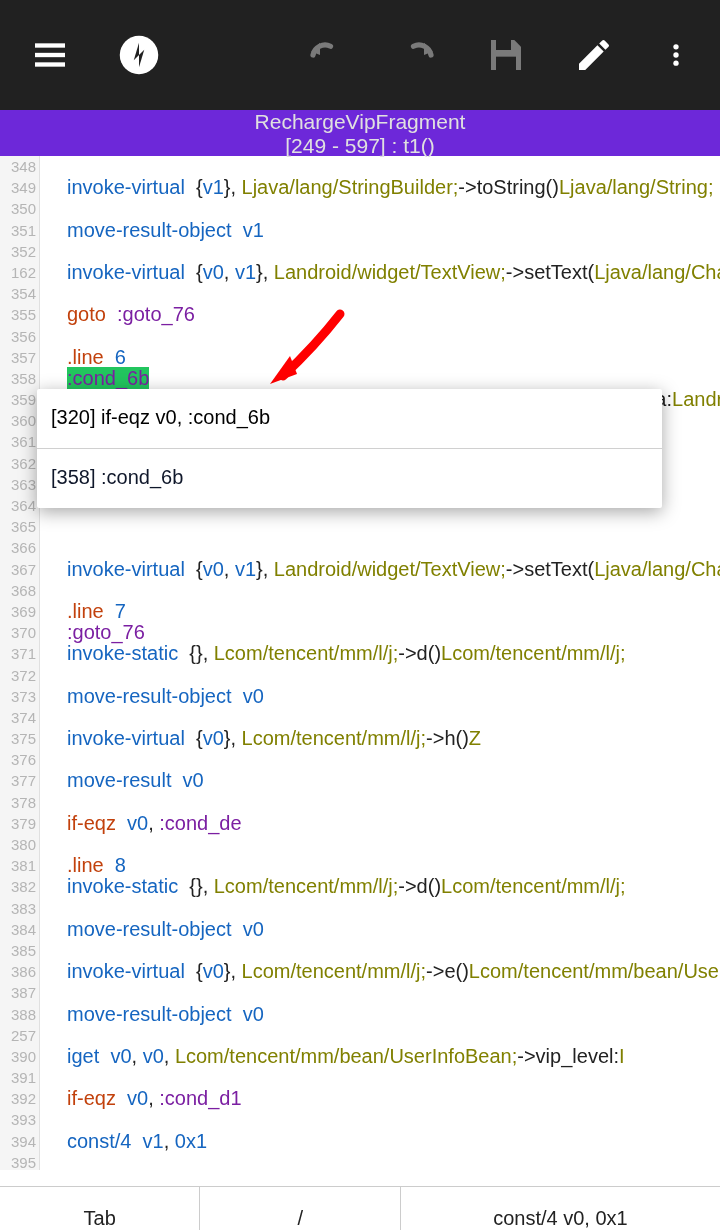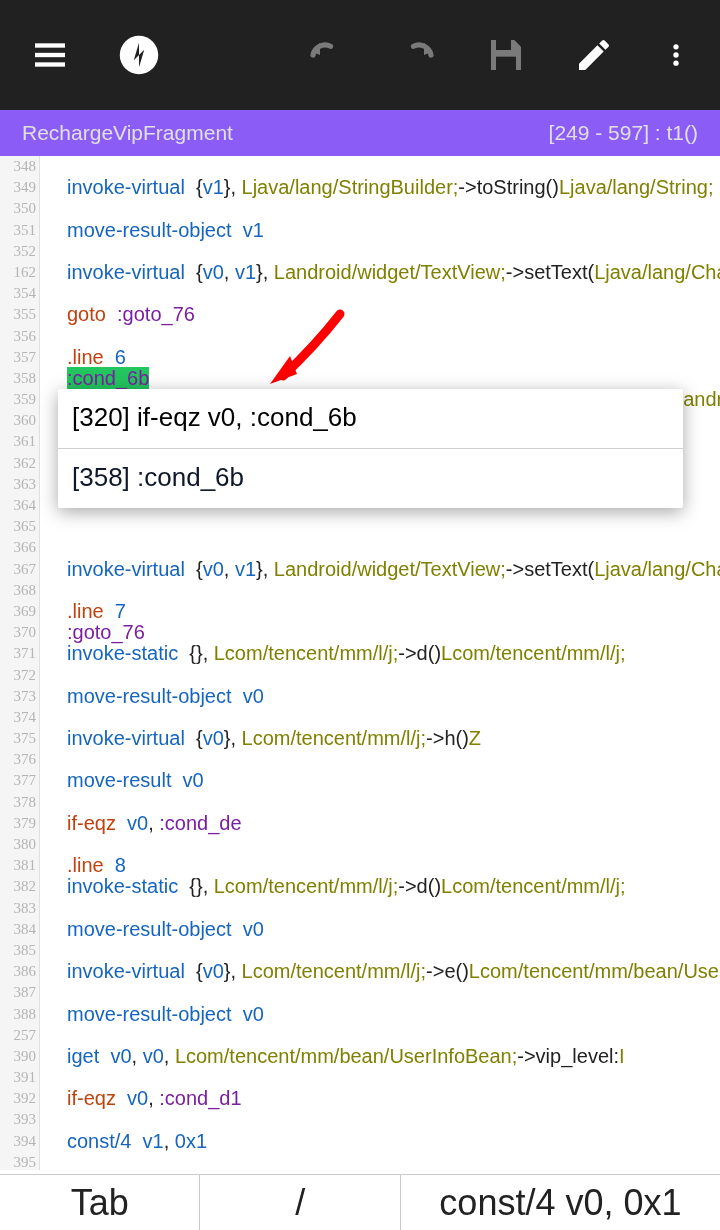--- a/index.html
+++ b/index.html
@@ -5,58 +5,58 @@
   * { box-sizing: border-box; margin: 0; padding: 0; }
   html, body { width: 720px; height: 1230px; font-family: sans-serif; overflow: hidden; background: #fff; }
   .toolbar {
     background: #212121; height: 110px; display: flex; align-items: center;
     justify-content: space-between; padding: 0 30px;
   }
   .toolbar .left, .toolbar .right { display: flex; align-items: center; gap: 48px; }
   .toolbar .icon { color: #fff; display:flex; align-items:center; justify-content:center; }
   .toolbar .icon.dim { color: #7a7a7a; }
   .subbar {
-    background: #8b5cf6; height: 46px; display: flex; align-items: center;
-    justify-content: space-between; padding: 0 22px; color: #e0e0e0; font-size: 21px;
+    background: #6d28d9; height: 46px; display: flex; align-items: center;
+    justify-content: space-between; padding: 0 22px; color: #e0e0e0; font-size: 21px; flex-direction: column;
   }
   .editor {
     position: relative; height: 1014px; overflow: hidden; font-family: sans-serif;
     font-size: 20px; line-height: 21.2px;
   }
   .gutter {
     position: absolute; left: 0; top: 0; width: 40px; background: #f5f5f5;
     color: #b5b5b5; font-size: 15px; text-align: right; padding-right: 3px;
     border-right: 1px solid #e0e0e0;
   }
-  .gutter div { height: 21.2px; font-family: Liberation Serif, serif; }
+  .gutter div { height: 21.2px; }
   .code {
     position: absolute; left: 40px; top: 0; right: 0; padding-left: 27px;
     white-space: pre; color: #222;
   }
   .code .ln { height: 21.2px; display:block; }
   .kw-red { color: #c2410c; }
   .kw-blue { color: #1565c0; }
   .kw-olive { color: #808000; }
   .kw-purple { color: #7b1fa2; }
   .sel { background: #22c55e; }
   .arrow {
     position: absolute; top: 150px; left: 245px; pointer-events:none;
   }
   .popup {
-    position: absolute; left: 58px; top: 233px; width: 625px;
+    position: absolute; left: 37px; top: 233px; width: 625px;
     background: #fff; box-shadow: 0 4px 18px rgba(0,0,0,0.35);
-    border-radius: 2px; font-size: 26px;
+    border-radius: 2px; font-size: 20px;
   }
   .popup .row { padding: 18px 14px 20px 14px; }
   .popup .row.sep { border-bottom: 1px solid #d0d0d0; }
   .popup .row2 { color: #0f172a; }
   .bottombar {
     position:absolute; bottom:0; left:0; right:0;
-    height: 56px; display: flex; align-items: center; border-top: 1px solid #ccc;
-    font-size: 36px; color: #222; background:#fff;
+    height: 44px; display: flex; align-items: flex-end; border-top: 1px solid #ccc;
+    font-size: 20px; color: #222; background:#fff;
   }
   .bottombar .cell { flex:1; text-align:center; }
   .bottombar .sep { width:1px; height:100%; background:#ccc; }
 </style>
 </head>
 <body>
 
 <div class="toolbar">
   <div class="left">
     <div class="icon">

